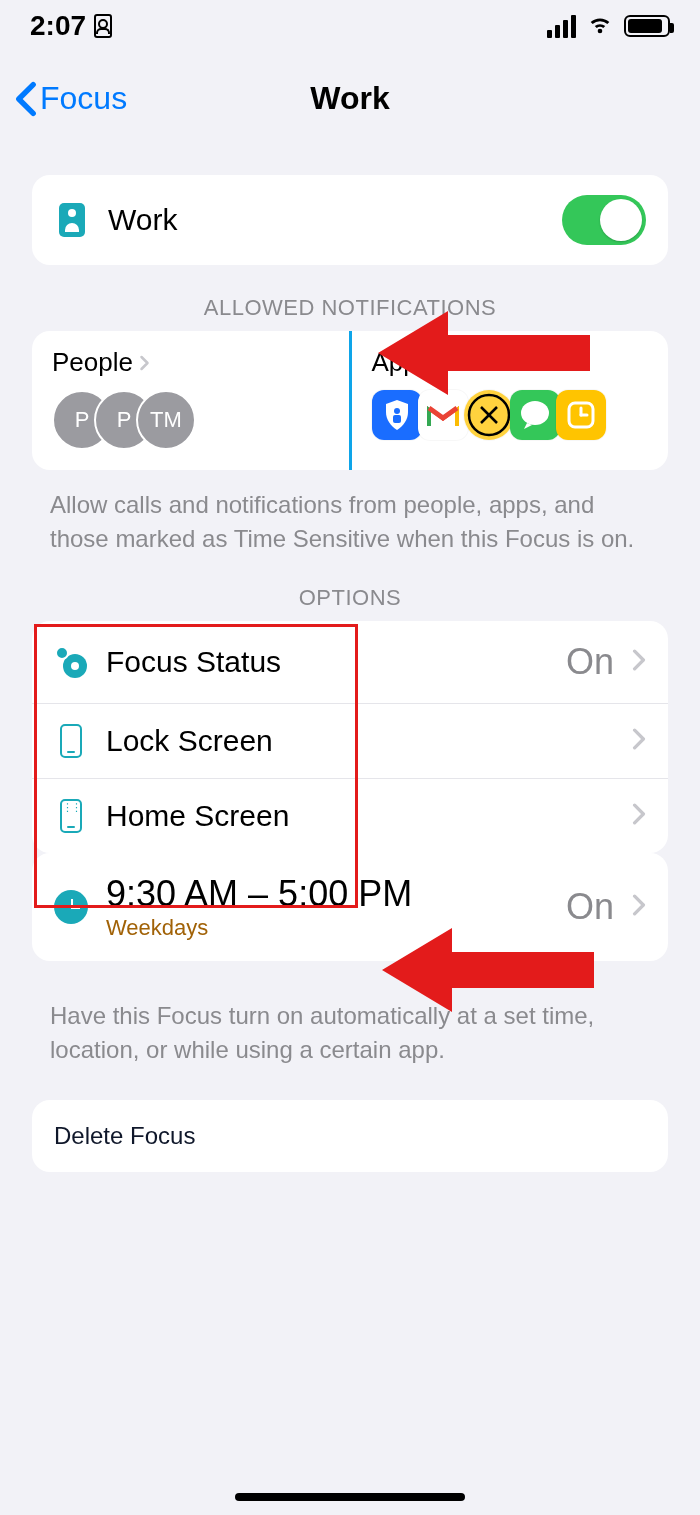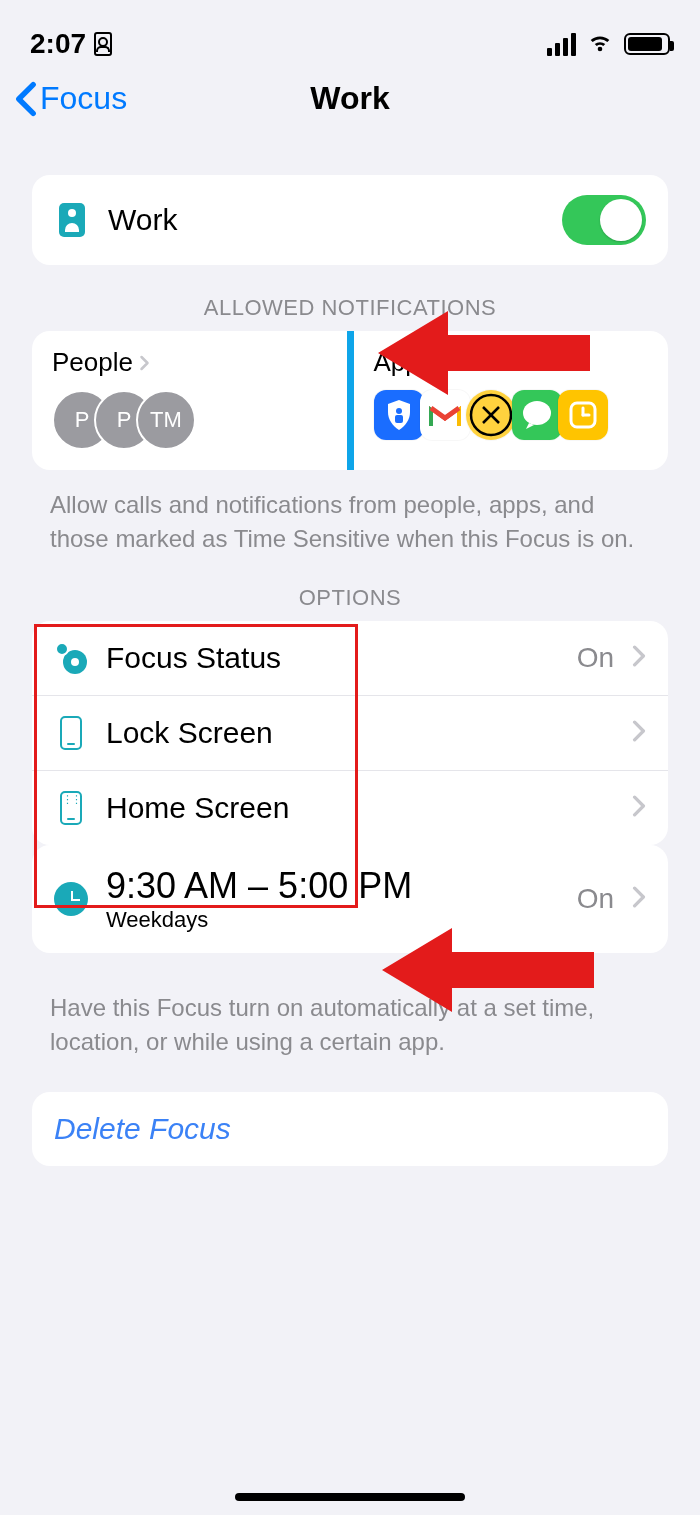--- a/index.html
+++ b/index.html
@@ -9,21 +9,21 @@
     background: #f2f2f7;
     font-family: -apple-system, BlinkMacSystemFont, "Helvetica Neue", Arial, sans-serif;
     position: relative;
     overflow: hidden;
   }
 
   
   .statusbar {
     height: 50px;
     display: flex;
-    align-items: flex-end;
+    align-items: flex-start;
     justify-content: space-between;
     padding: 0 30px;
     margin-top: 10px;
   }
   .statusbar .left { display: flex; align-items: center; gap: 8px; font-weight: 600; font-size: 28px;}
   .statusbar .right { display: flex; align-items: center; gap: 10px;}
   .badge-id {
     width: 18px; height: 24px; border: 2px solid #000; border-radius: 3px;
     display: flex; flex-direction: column; align-items: center; justify-content: center;
   }
@@ -67,40 +67,40 @@
     background: #fff; border-radius: 18px; overflow: hidden;
   }
 
   
   .row {
     display:flex; align-items: center; padding: 20px 22px; gap: 18px;
     min-height: 72px;
   }
   .row + .row { border-top: 1px solid #e5e5ea; }
   .row .label { flex:1; font-size: 30px; }
-  .row .value { color:#8a8a8e; font-size: 28px; }
+  .row .value { color:#8a8a8e; font-size: 36px; }
   .chev { color:#c7c7cc; }
   .chev svg { width: 14px; height: 22px; }
 
   .icon-box { width: 36px; display:flex; justify-content:center; }
   .id-teal { width: 26px; height: 34px; background:#1aa9b8; border-radius: 5px; position:relative;}
   .id-teal::before{content:"";position:absolute;top:6px;left:50%;transform:translateX(-50%);width:8px;height:8px;background:#fff;border-radius:50%;}
   .id-teal::after{content:"";position:absolute;bottom:5px;left:50%;transform:translateX(-50%);width:14px;height:9px;background:#fff;border-radius:7px 7px 0 0;}
 
   .toggle {
     width: 84px; height: 50px; background:#34c759; border-radius: 25px; position:relative;
   }
   .toggle-knob{ position:absolute; right:4px; top:4px; width:42px;height:42px;background:#fff;border-radius:50%; box-shadow:0 1px 2px rgba(0,0,0,0.2);}
 
   
   .split {
     display:flex;
   }
   .split > div { flex:1; padding: 16px 20px 20px 20px; }
-  .split > div:first-child { border-right: 7px solid #0ea5e9; }
+  .split > div:first-child { border-right: 3px solid #0ea5e9; }
   .split-title { font-size: 26px; display:flex; align-items:center; gap:6px; margin-bottom:12px;}
   .split-title .mini-chev svg { width:11px; height:16px; }
   .mini-chev { color:#c7c7cc; }
 
   .avatars { display:flex; }
   .av {
     width: 60px; height: 60px; border-radius: 50%; background:#9b9ba0;
     display:flex; align-items:center; justify-content:center; color:#fff; font-size:22px; font-weight:500;
     margin-right:-18px; border:2px solid #fff;
   }
@@ -133,24 +133,24 @@
   .clock-ic { width:34px;height:34px;border-radius:50%;background:#1aa9b8;position:relative; flex-shrink:0;}
   .clock-ic::before{content:"";position:absolute;left:50%;top:25%;width:2px;height:10px;background:#fff;transform-origin:bottom;}
   .clock-ic::after{content:"";position:absolute;left:50%;top:50%;width:9px;height:2px;background:#fff;}
 
   .plus-ic{width:34px;height:34px;border-radius:50%;background:#1aa9b8;position:relative;flex-shrink:0;}
   .plus-ic::before,.plus-ic::after{content:"";position:absolute;background:#fff;top:50%;left:50%;transform:translate(-50%,-50%);}
   .plus-ic::before{width:18px;height:3px;}
   .plus-ic::after{width:3px;height:18px;}
 
   .schedule-text .main{font-size:36px;}
-  .schedule-text .sub{font-size:22px;color:#000000;}
+  .schedule-text .sub{font-size:22px;color:#a16207;}
 
   .teal-text { color:#1aa9b8; }
-  .red-text { color:#3b82f6; font-size:30px;font-style:italic;}
+  .red-text { color:#0f172a; font-size:24px;}
 
   .red-box {
     position:absolute; border: 3px solid #e31b1b; pointer-events:none;
   }
   .arrow {
     position:absolute; pointer-events:none;
   }
   .arrow svg { display:block; }
 
   .home-indicator{

